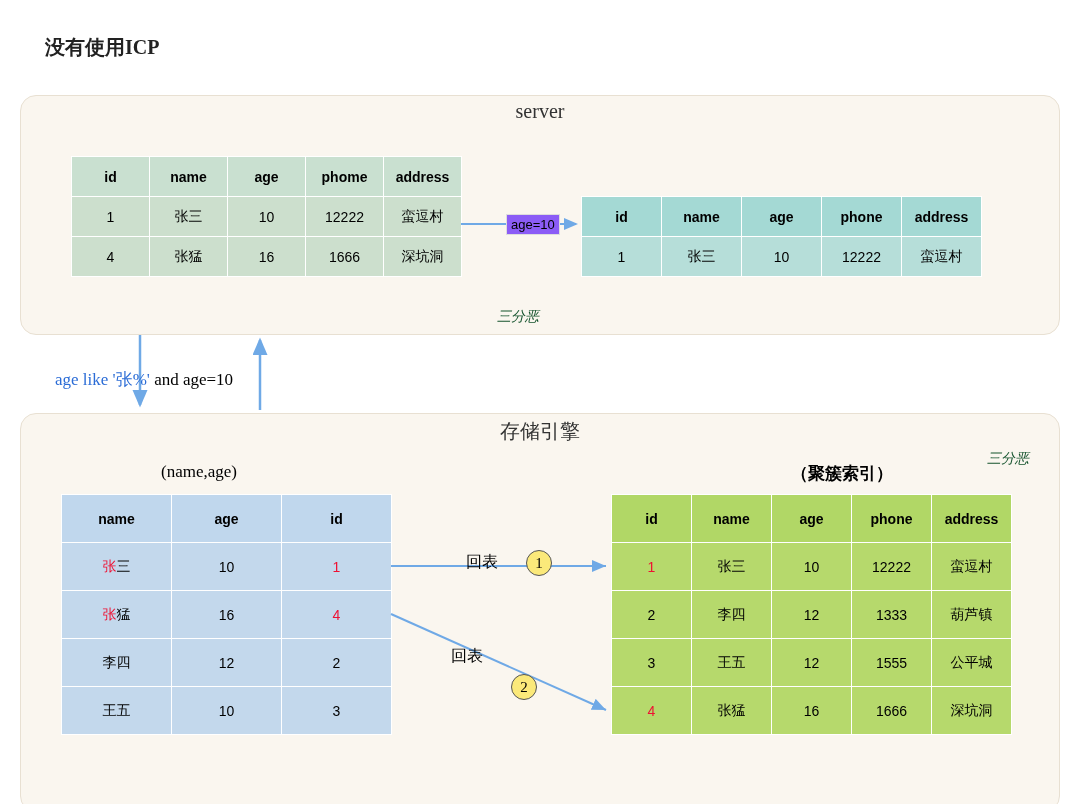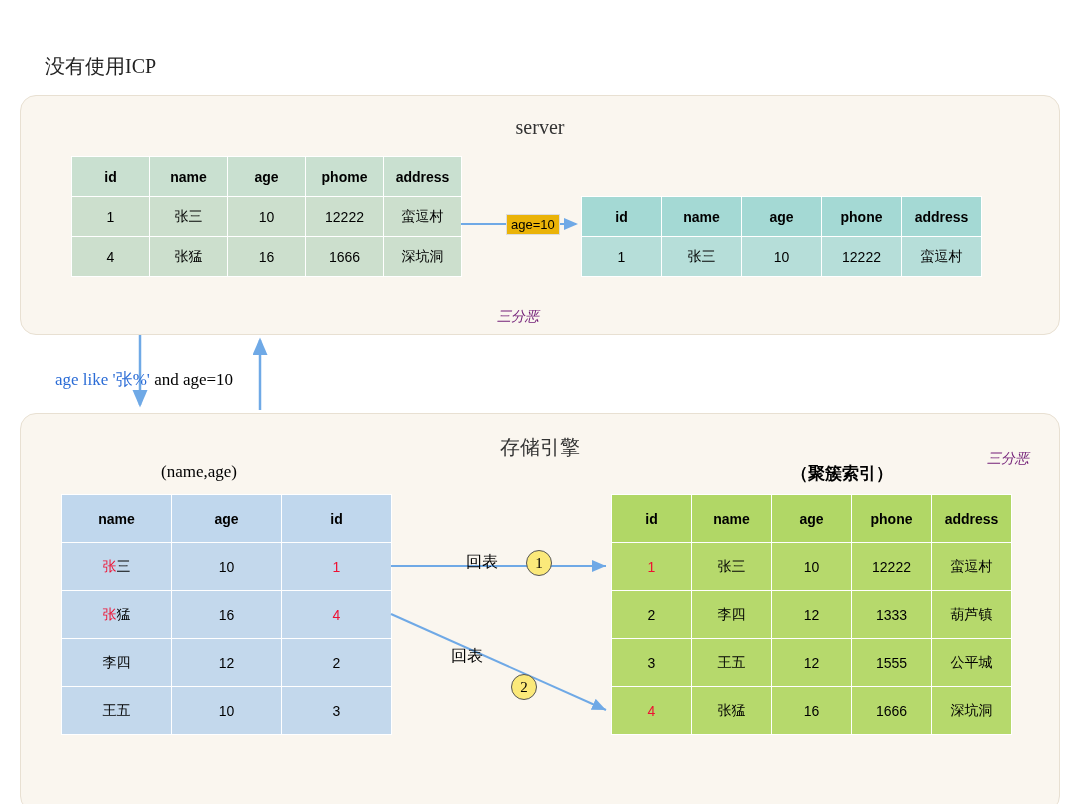--- a/index.html
+++ b/index.html
@@ -9,39 +9,38 @@
     background: #fff;
     width: 1080px;
     height: 804px;
     position: relative;
   }
   .page-title {
     position: absolute;
     top: 34px;
     left: 45px;
     font-size: 20px;
-    font-weight: 400;
+    font-weight: 700;
     color: #222;
-    margin-top: 19px;
   }
   .panel {
     position: absolute;
     border: 1px solid #e8e0d2;
     background: #faf6ef;
     border-radius: 16px;
   }
   .panel-top { top: 95px; left: 20px; width: 1040px; height: 240px; }
   .panel-bottom { top: 413px; left: 20px; width: 1040px; height: 399px; }
   .panel-title {
     position: absolute;
     font-size: 20px;
     color: #333;
     left: 50%;
     transform: translateX(-50%);
-    top: 20px;
+    top: 4px;
     font-family: "Songti SC","SimSun",serif;
   }
   .subtitle {
     position: absolute;
     font-size: 17px;
     font-family: "Songti SC","SimSun",serif;
   }
   table {
     border-collapse: collapse;
     position: absolute;
@@ -74,22 +73,22 @@
 
   
   .tbl-lime { top: 80px; left: 590px; }
   .tbl-lime th, .tbl-lime td { width: 80px; background: #b6d96c; height: 48px; }
   .tbl-lime th { background: #b1d766; }
 
   .red { color: #e13; }
 
   
   .lbl { position: absolute; font-size: 15px; font-family: -apple-system, Arial, sans-serif; }
-  .lbl-age10 { top: 118px; left: 485px; background:#eab308; border:1px solid #ddd; padding:2px 4px; font-size:13px;}
-  .sig { position:absolute; color:#701a75; font-size:14px; font-style:italic; font-family: Liberation Serif, serif;}
+  .lbl-age10 { top: 118px; left: 485px; background:#8b5cf6; border:1px solid #ddd; padding:2px 4px; font-size:13px;}
+  .sig { position:absolute; color:#14532d; font-size:14px; font-style:italic; font-family: Liberation Serif, serif;}
   .circ {
     position:absolute;
     width:26px;height:26px;border-radius:50%;
     background:#fbe97a;border:1px solid #555;
     display:flex;align-items:center;justify-content:center;
     font-size:15px;font-family:serif;
   }
   .arrow-label { position:absolute; font-size:16px; }
   .between-label { position:absolute; top:360px; font-size:17px; font-family:Liberation Serif, serif;}
 

